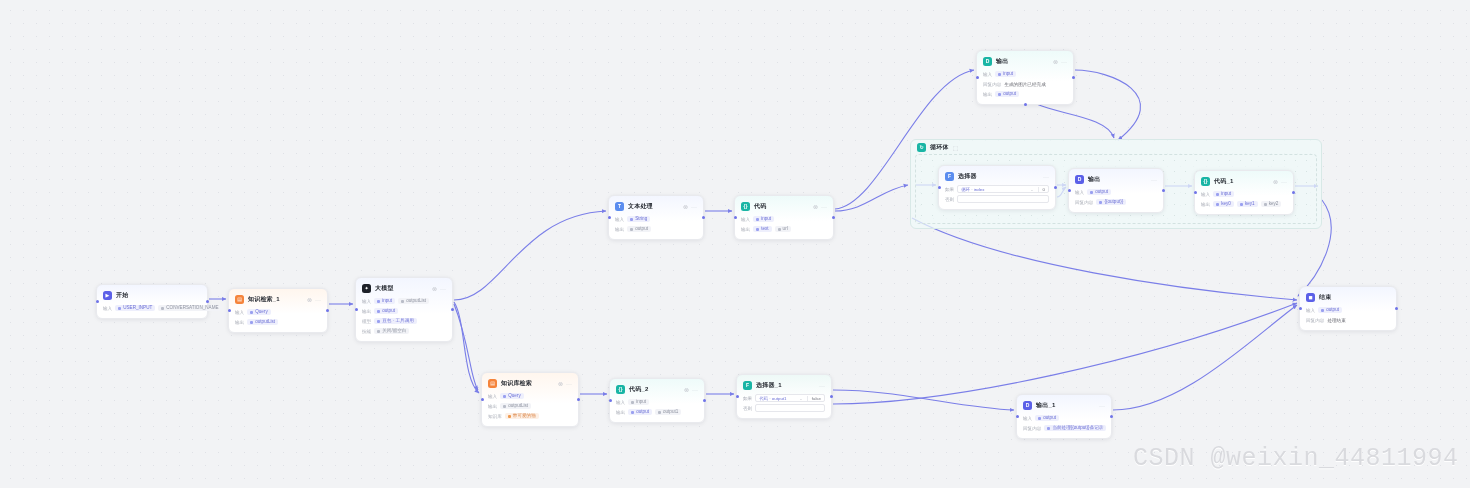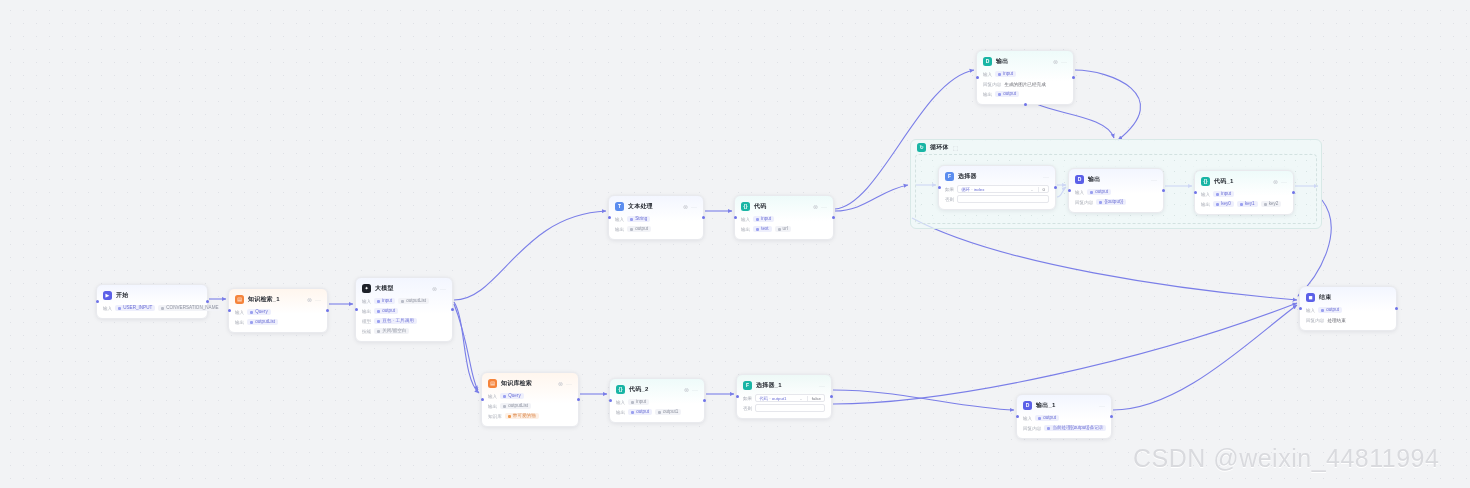--- a/index.html
+++ b/index.html
@@ -99,21 +99,21 @@
   }
   #loop-head{
     position:absolute;left:6px;top:3px;display:flex;align-items:center;gap:4px;
     z-index:3;
   }
 
   
   #watermark{
     position:absolute;left:1133px;top:444px;
     font-size:25px;color:#d9dade;letter-spacing:.5px;
-    font-family:Liberation Sans, sans-serif;
+    font-family:Liberation Mono, monospace;
     white-space:nowrap;user-select:none;
     text-shadow:0 1px 0 #ffffff;
   }
 </style>
 </head>
 <body>
 
 <div id="canvas">
 
   <svg id="edges" width="1470" height="488" viewBox="0 0 1470 488">

